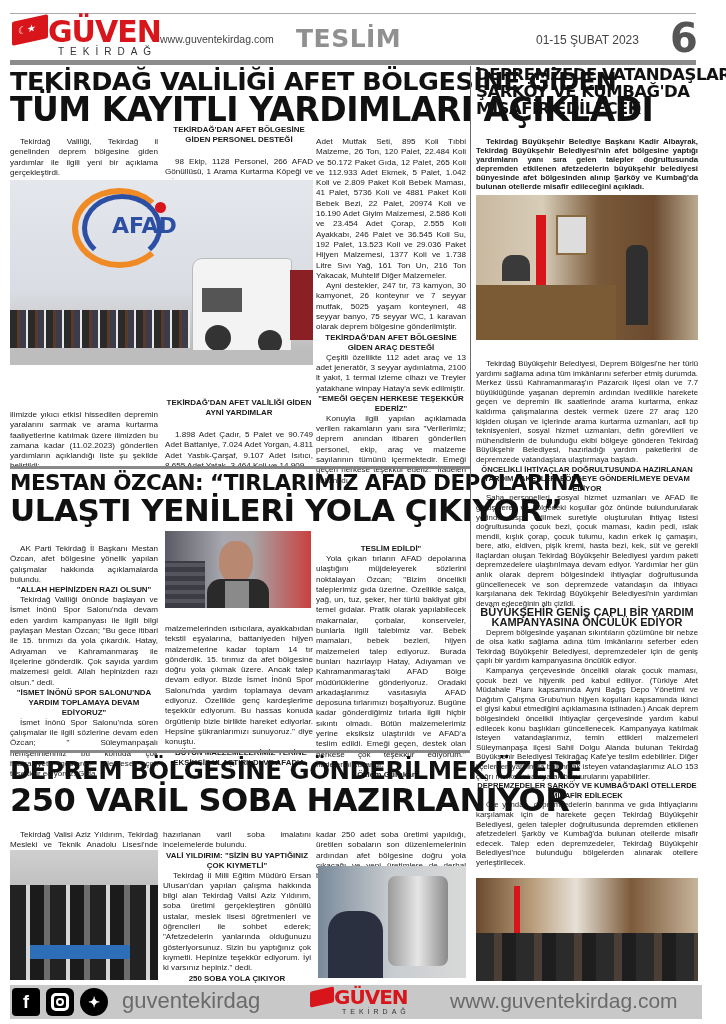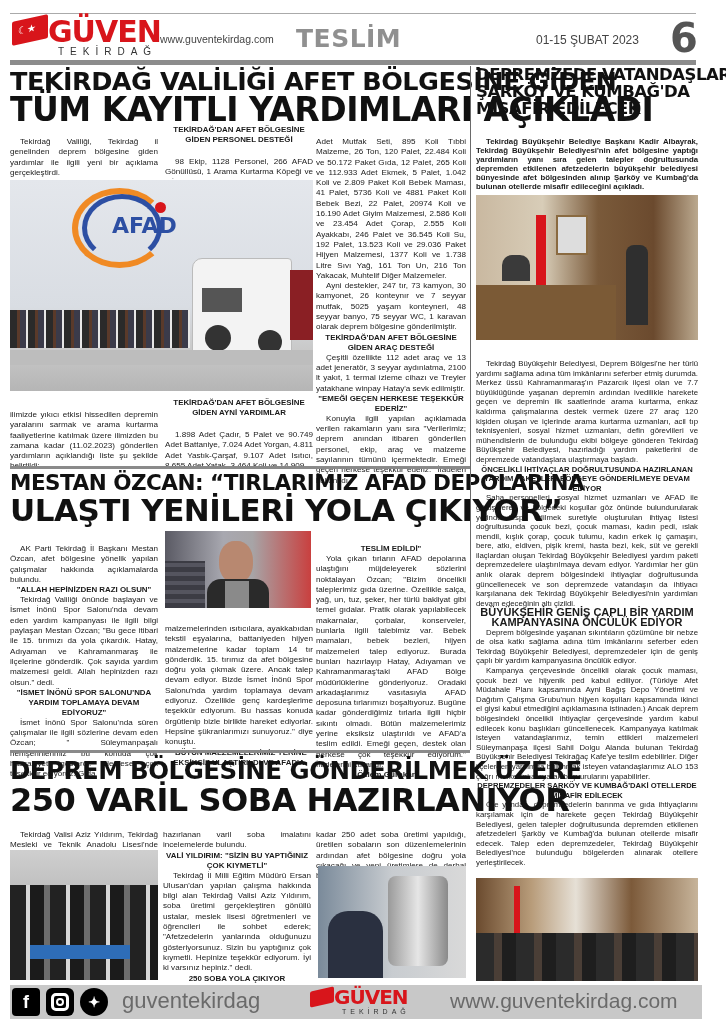--- a/index.html
+++ b/index.html
@@ -57,21 +57,21 @@
 <div class="abs txt" style="left:10px;top:125px;width:148px;">
   <p>Tekirdağ Valiliği, Tekirdağ il genelinden deprem bölgesine giden yardımlar ile ilgili yeni bir açıklama gerçekleştirdi.</p>
   <p>Kahramanmaraş'ın Pazarcık ve Elbistan ilçeleri merkezli yaşanan ve birçok</p>
 </div>
 <div class="abs" style="left:165px;top:125px;width:148px;">
   <div class="sub">TEKİRDAĞ'DAN AFET BÖLGESİNE GİDEN PERSONEL DESTEĞİ</div>
   <div class="txt">
       <p>98 Ekip, 1128 Personel, 266 AFAD Gönüllüsü, 1 Arama Kurtarma Köpeği ve 3 İkram Aracı</p>
     </div>
 </div>
-<div class="abs photo" style="left:10px;top:180px;width:303px;height:211px;background:linear-gradient(#e4e7ec 0%,#d9dde3 60%,#c9c9c9 80%,#b5b5b5 100%);">
+<div class="abs photo" style="left:10px;top:180px;width:303px;height:185px;background:linear-gradient(#e4e7ec 0%,#d9dde3 60%,#c9c9c9 80%,#b5b5b5 100%);">
   <div style="position:absolute;left:62px;top:8px;width:95px;height:80px;border:6px solid #f08a24;border-radius:50%;border-right-color:transparent;"></div>
   <div style="position:absolute;left:72px;top:14px;width:80px;height:68px;border:5px solid #2d4fa3;border-radius:50%;border-bottom-color:transparent;"></div>
   <div style="position:absolute;left:102px;top:33px;font-size:22px;font-weight:900;color:#2d4fa3;font-family:'DejaVu Sans',sans-serif;">AFAD</div>
   <div style="position:absolute;left:145px;top:22px;width:11px;height:11px;border-radius:50%;background:#d8151b;"></div>
   <div style="position:absolute;left:182px;top:78px;width:100px;height:95px;background:#f3f3f3;border:1px solid #bbb;border-radius:10px 4px 2px 2px;"></div>
   <div style="position:absolute;left:192px;top:108px;width:40px;height:24px;background:#555;"></div>
   <div style="position:absolute;left:195px;top:145px;width:26px;height:26px;border-radius:50%;background:#333;"></div>
   <div style="position:absolute;left:248px;top:150px;width:24px;height:24px;border-radius:50%;background:#333;"></div>
   <div style="position:absolute;left:280px;top:90px;width:23px;height:70px;background:#8a1f24;"></div>
   <div style="position:absolute;left:0;top:130px;width:180px;height:38px;background:repeating-linear-gradient(90deg,#2a2a2a 0 7px,#5a3a2a 7px 10px,#3b3b4a 10px 16px,#e7e7e7 16px 18px);"></div>
@@ -84,21 +84,21 @@
   <div class="sub">TEKİRDAĞ'DAN AFET BÖLGESİNE GİDEN ARAÇ DESTEĞİ</div>
   <p>Çeşitli özellikte 112 adet araç ve 13 adet jeneratör, 3 seyyar aydınlatma, 2100 lt yakıt, 1 termal izleme cihazı ve Treyler yatakhane winpay Hatay'a sevk edilmiştir.</p>
   <div class="sub">"EMEĞİ GEÇEN HERKESE TEŞEKKÜR EDERİZ"</div>
   <p>Konuyla ilgili yapılan açıklamada verilen rakamların yanı sıra "Verilerimiz; deprem anından itibaren gönderilen personel, ekip, araç ve malzeme sayılarının tümünü içermektedir. Emeği geçen herkese teşekkür ederiz." İfadeleri kullanıldı.</p>
 </div>
 
 <div class="abs txt" style="left:10px;top:398px;width:148px;">
   <p style="text-indent:0">ilimizde yıkıcı etkisi hissedilen depremin yaralarını sarmak ve arama kurtarma faaliyetlerine katılmak üzere ilimizden bu zamana kadar (11.02.2023) gönderilen yardımların açıklandığı liste şu şekilde belirtildi:</p>
 </div>
 <div class="abs" style="left:165px;top:398px;width:148px;">
-  <div class="sub">TEKİRDAĞ'DAN AFET BÖLGESİNE GİDEN AYNİ YARDIMLAR</div>
+  <div class="sub">TEKİRDAĞ'DAN AFET VALİLİĞİ GİDEN AYNİ YARDIMLAR</div>
   <div class="txt">
       <p>1.898 Adet Çadır, 5 Palet ve 90.749 Adet Battaniye, 7.024 Adet Yorgan, 4.811 Adet Yastık-Çarşaf, 9.107 Adet Isıtıcı, 8.655 Adet Yatak, 3.464 Koli ve 14.909</p>
     </div>
 </div>
 <div class="abs vline" style="left:470px;top:66px;height:405px;"></div>
 <div class="abs rule" style="left:10px;top:466px;width:460px;height:3px;"></div>
 
 <div class="abs" style="left:476px;top:66px;width:222px;">
   <div class="headline" style="font-size:16.5px;line-height:17px;">DEPREMZEDE VATANDAŞLAR</div>
   <div class="headline" style="font-size:16.5px;line-height:17px;">ŞARKÖY VE KUMBAĞ'DA</div>

